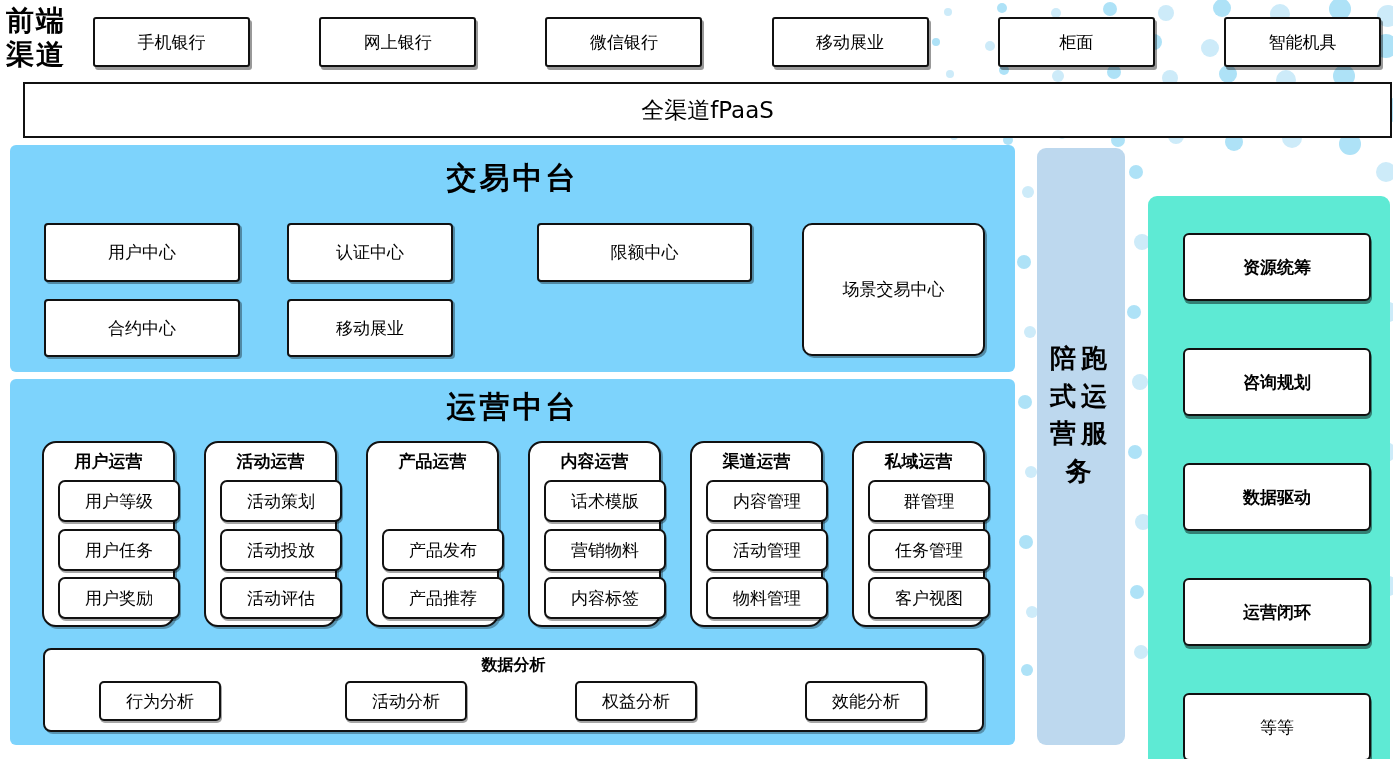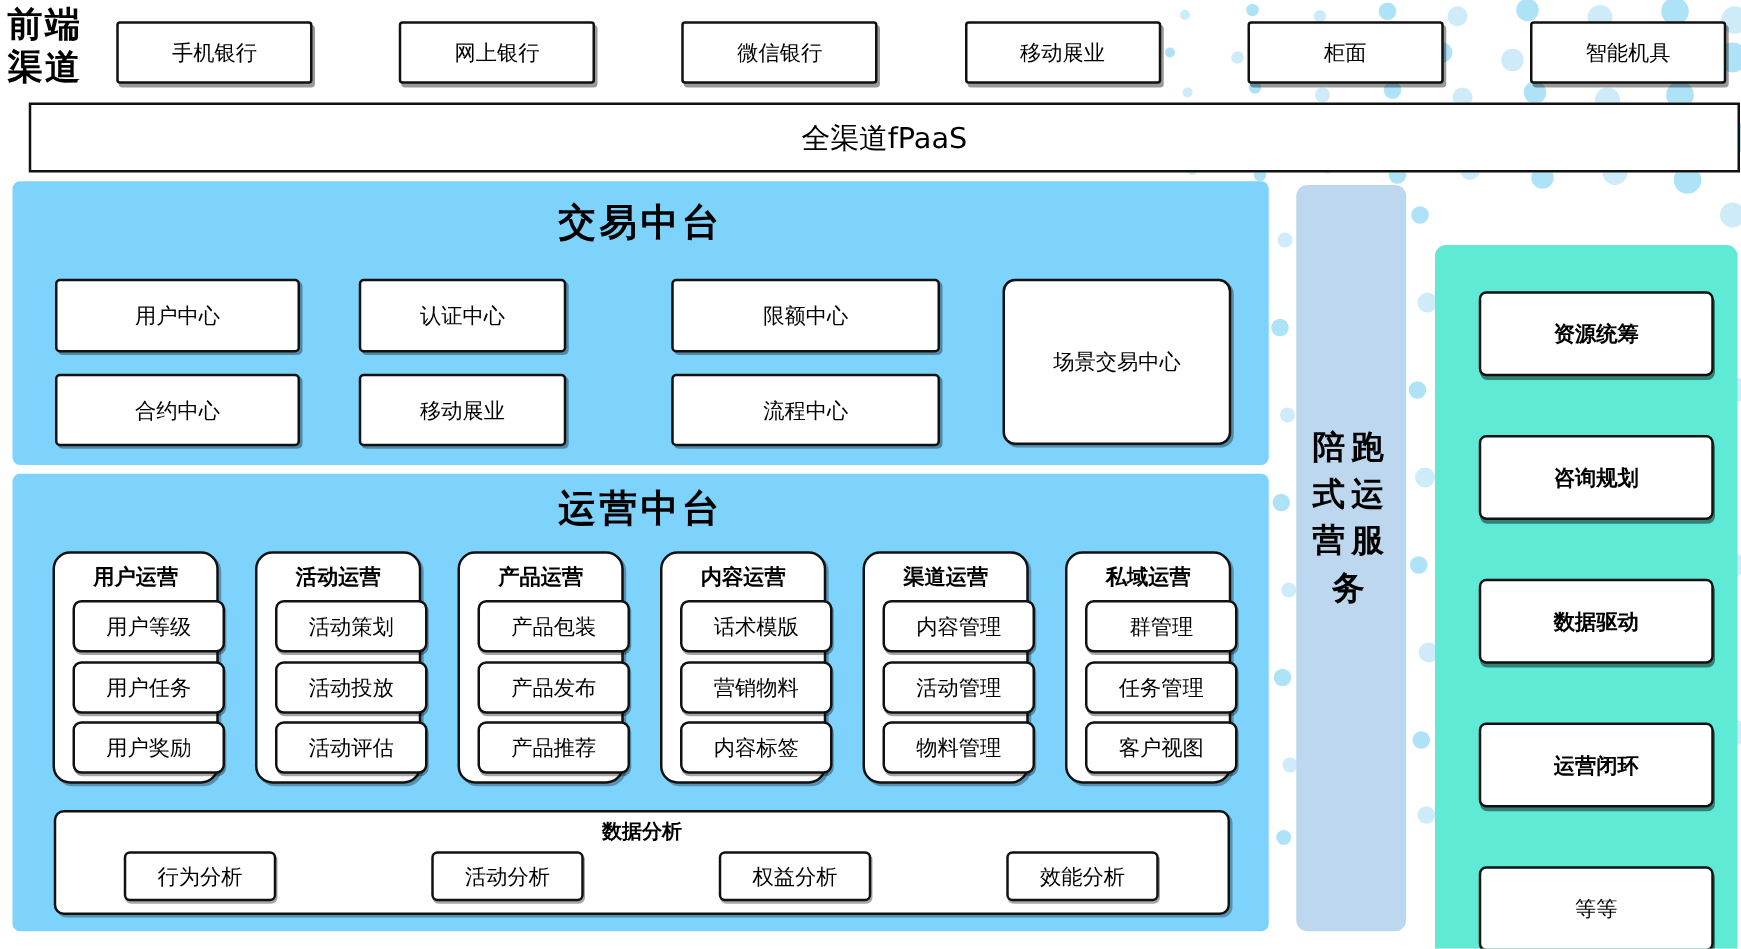--- a/index.html
+++ b/index.html
@@ -205,21 +205,20 @@
 
   <div id="fpaas-bar">全渠道fPaaS</div>
 
   <div id="transaction-section" class="blue-section">
     <div class="section-title" style="top:13px;">交易中台</div>
     <div class="wbox tx-box tx-c1 tx-r1">用户中心</div>
     <div class="wbox tx-box tx-c2 tx-r1">认证中心</div>
     <div class="wbox tx-box tx-c3 tx-r1">限额中心</div>
     <div class="wbox tx-box tx-c1 tx-r2">合约中心</div>
     <div class="wbox tx-box tx-c2 tx-r2">移动展业</div>
-    <div class="wbox tx-box tx-c3 tx-r2">流程中心</div>
     <div class="wbox" id="scene-box">场景交易中心</div>
   </div>
 
   <div id="operation-section" class="blue-section">
     <div class="section-title" style="top:8px;">运营中台</div>
 
     <div id="group-row">
       <div class="group-box">
         <div class="group-title">用户运营</div>
         <div class="group-item gi-0">用户等级</div>
@@ -227,21 +226,20 @@
         <div class="group-item gi-2">用户奖励</div>
       </div>
       <div class="group-box">
         <div class="group-title">活动运营</div>
         <div class="group-item gi-0">活动策划</div>
         <div class="group-item gi-1">活动投放</div>
         <div class="group-item gi-2">活动评估</div>
       </div>
       <div class="group-box">
         <div class="group-title">产品运营</div>
-        <div class="group-item gi-0">产品包装</div>
         <div class="group-item gi-1">产品发布</div>
         <div class="group-item gi-2">产品推荐</div>
       </div>
       <div class="group-box">
         <div class="group-title">内容运营</div>
         <div class="group-item gi-0">话术模版</div>
         <div class="group-item gi-1">营销物料</div>
         <div class="group-item gi-2">内容标签</div>
       </div>
       <div class="group-box">

